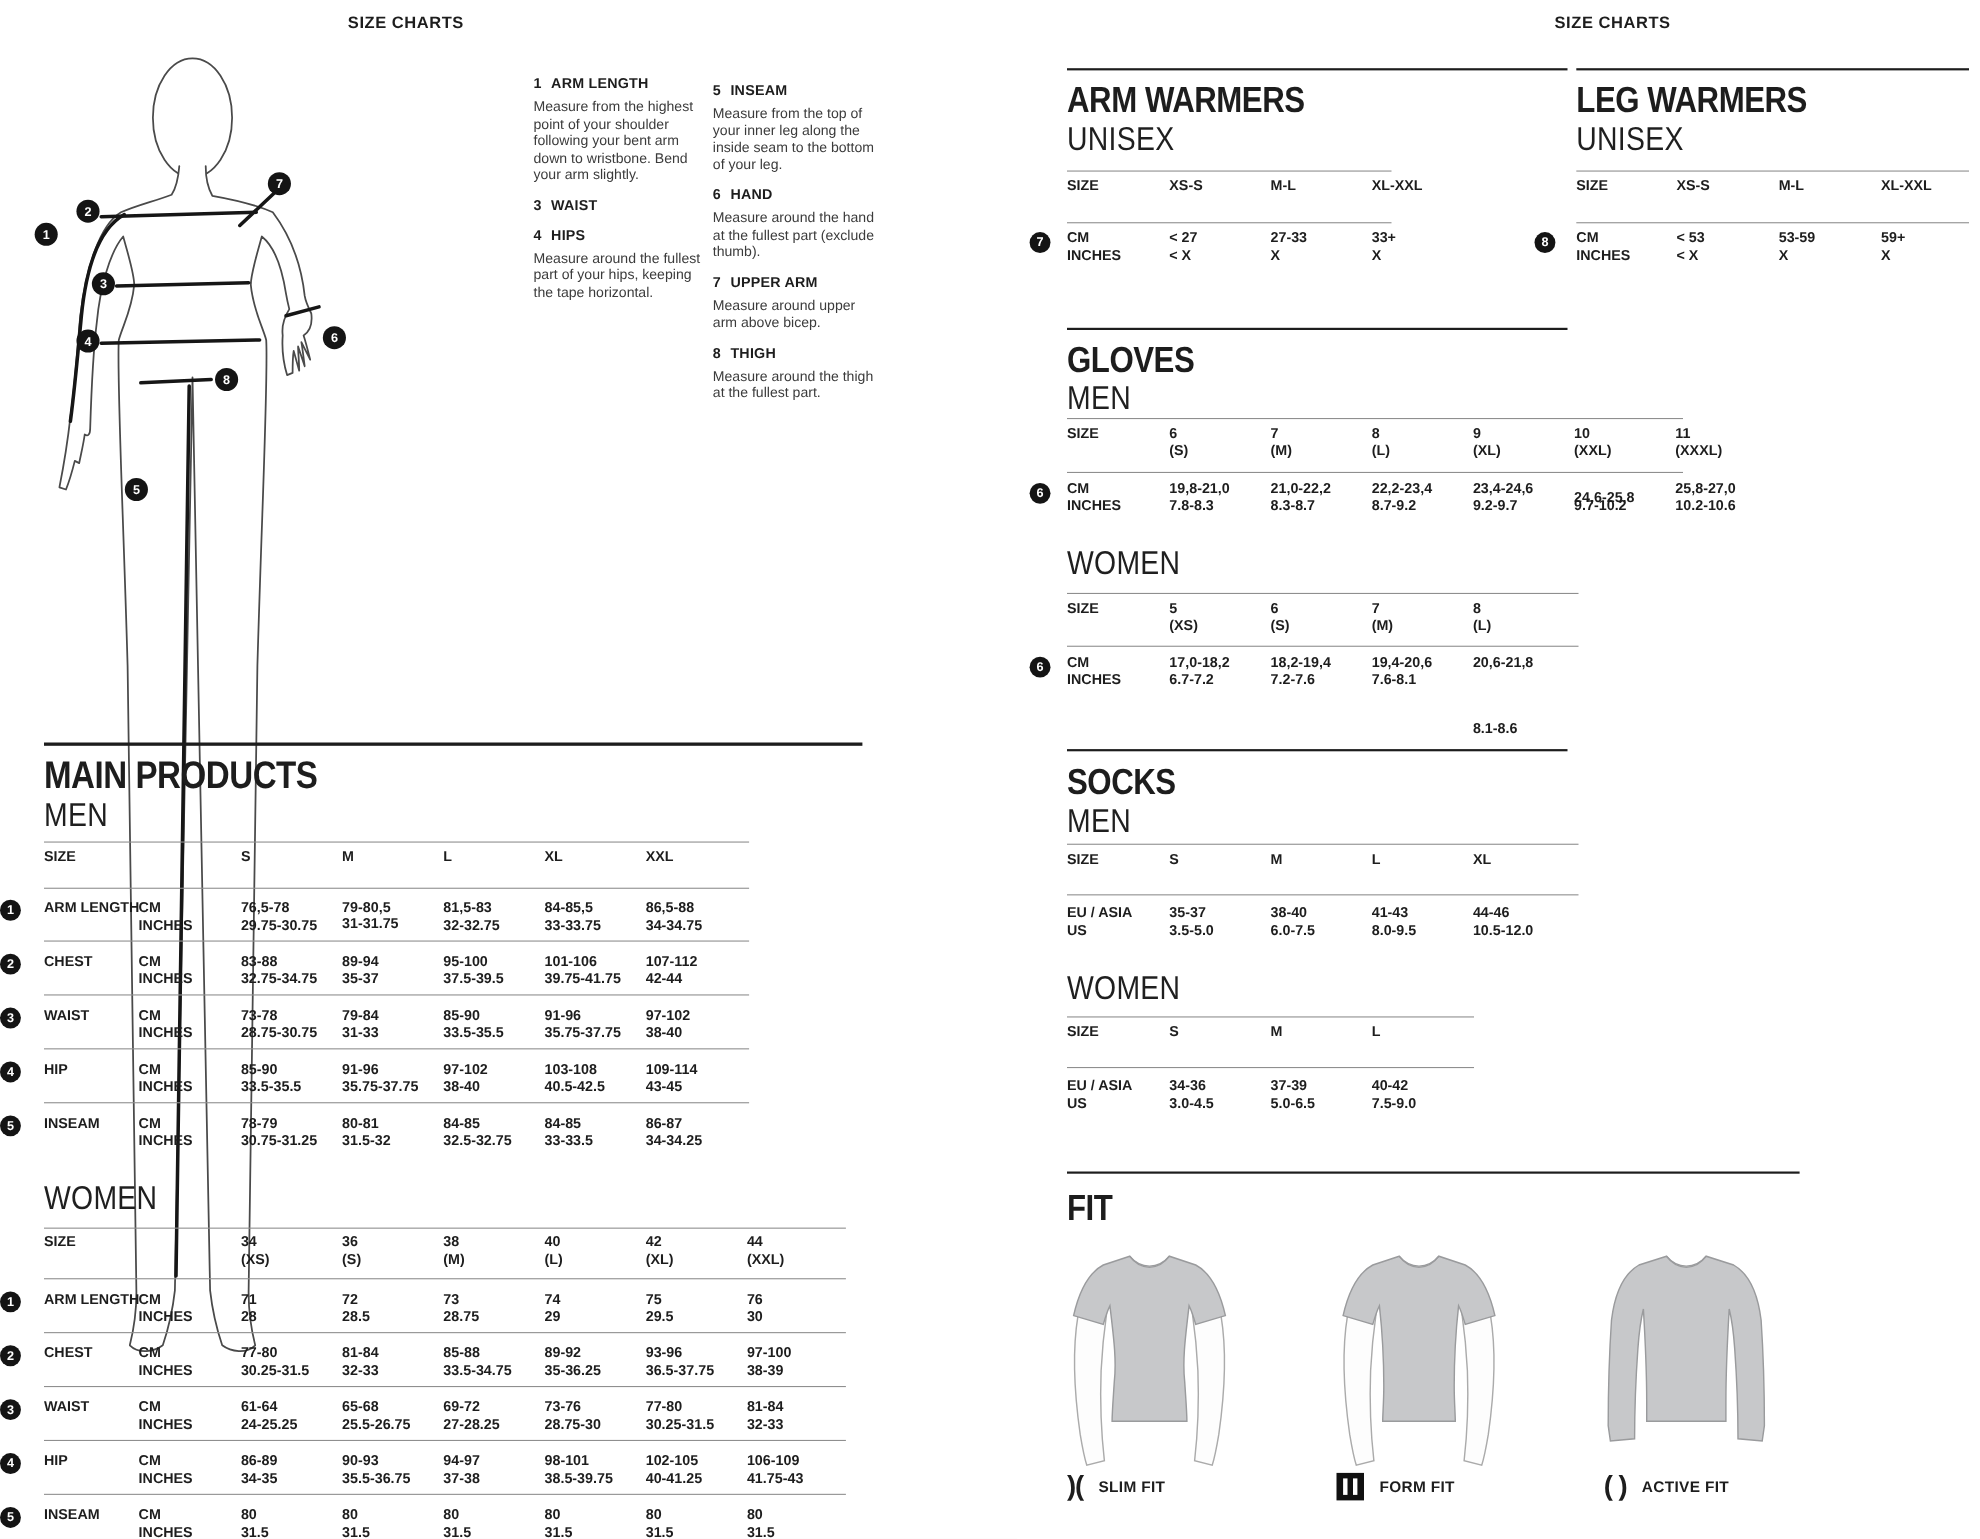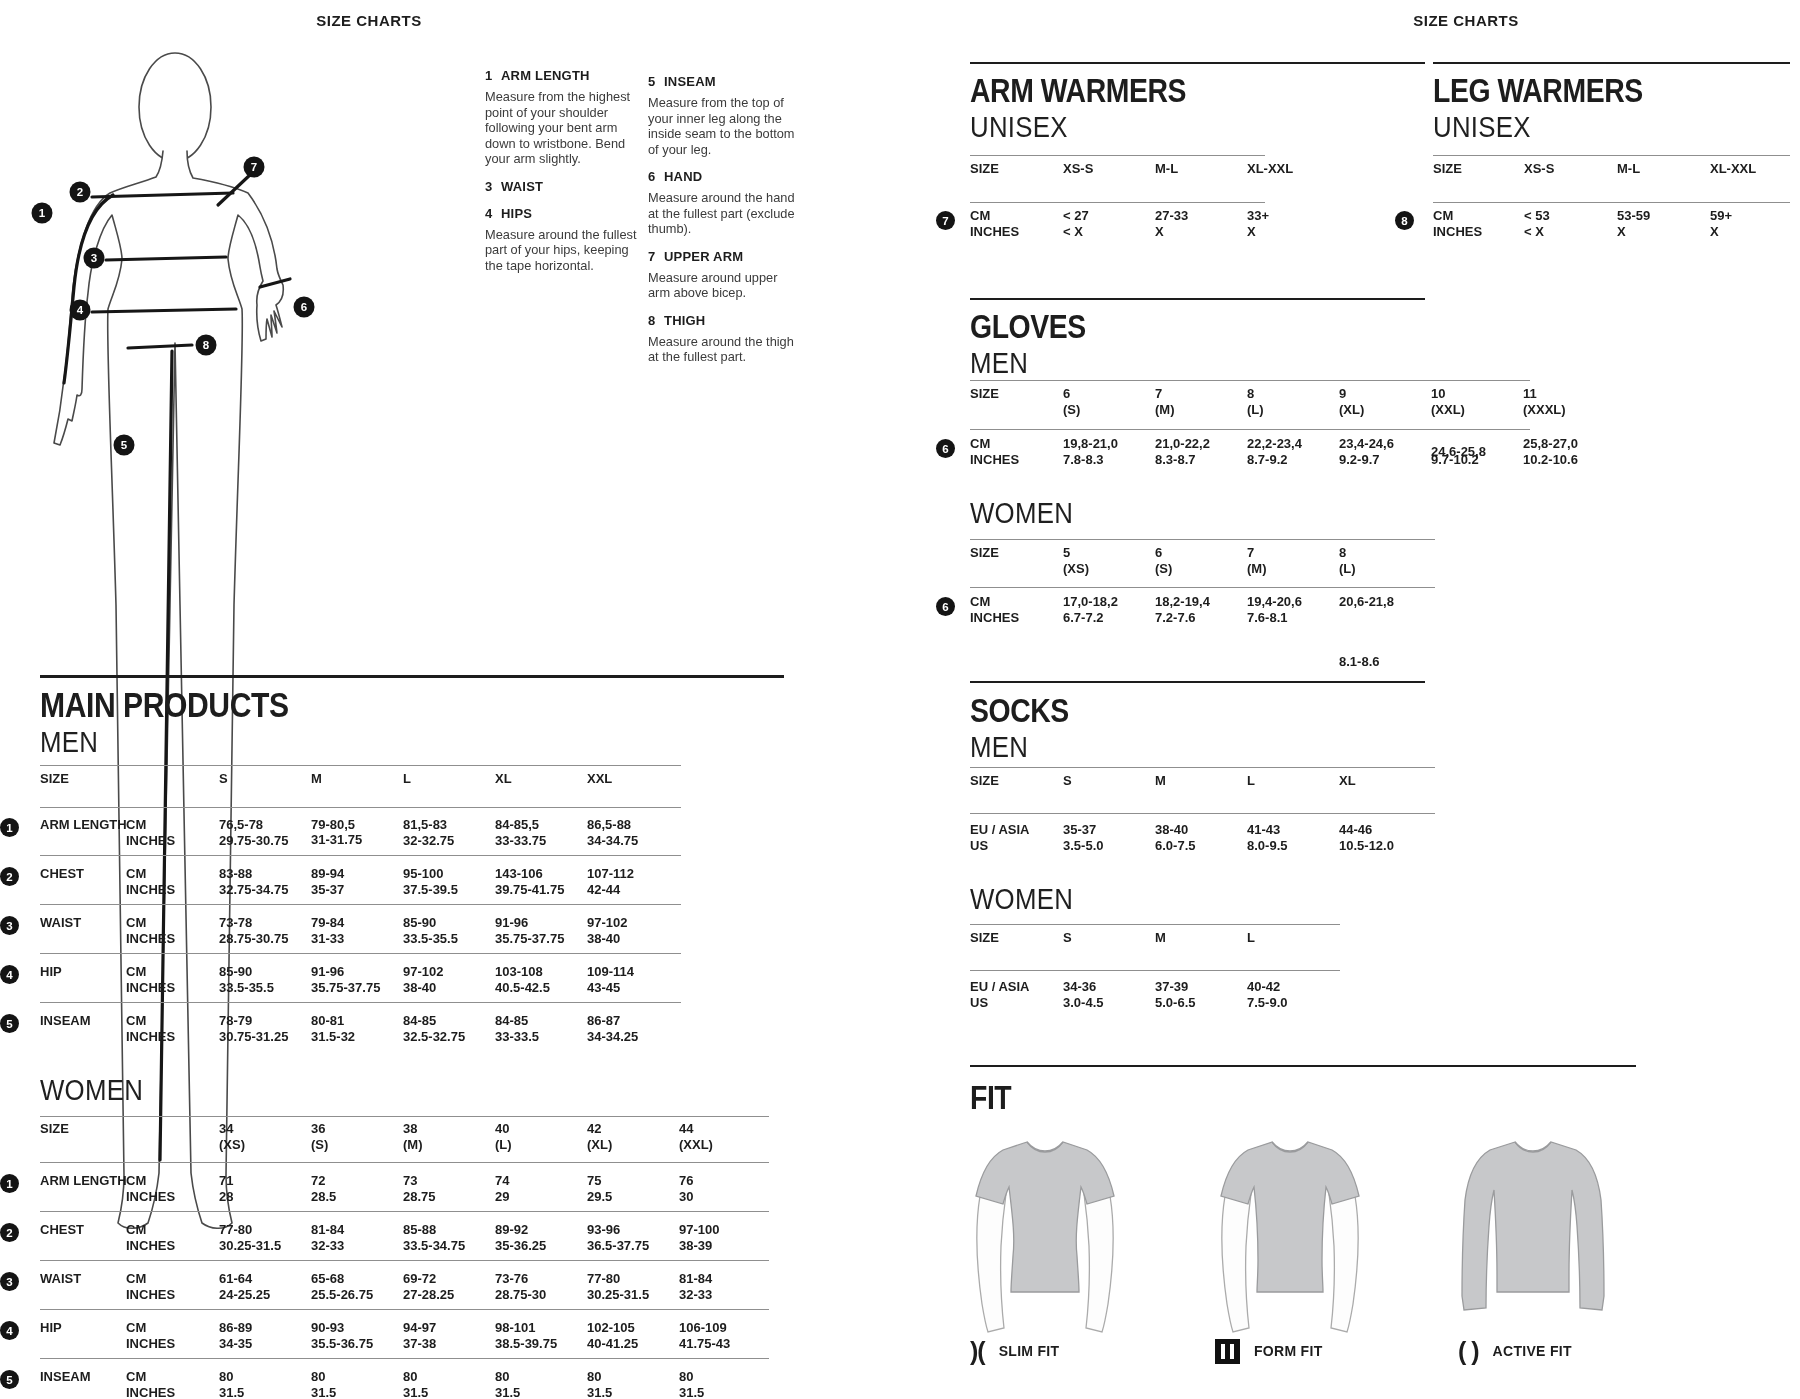--- a/index.html
+++ b/index.html
@@ -315,21 +315,21 @@
         <div class="tc" style="left: 455px; top: 68px;">33-33.75</div>
         <div class="tc" style="left: 547px; top: 68px;">34-34.75</div>
         <div class="thin" style="top: 90px; width: 641px;"></div>
         <div class="badge" style="left: -40px; top: 53px;">1</div>
         <div class="tc" style="left: 0px; top: 101px;">CHEST</div>
         <div class="tc" style="left: 86px; top: 101px;">CM</div>
         <div class="tc" style="left: 86px; top: 117px;">INCHES</div>
         <div class="tc" style="left: 179px; top: 101px;">83-88</div>
         <div class="tc" style="left: 271px; top: 101px;">89-94</div>
         <div class="tc" style="left: 363px; top: 101px;">95-100</div>
-        <div class="tc" style="left: 455px; top: 101px;">143-106</div>
+        <div class="tc" style="left: 455px; top: 101px;">101-106</div>
         <div class="tc" style="left: 547px; top: 101px;">107-112</div>
         <div class="tc" style="left: 179px; top: 117px;">32.75-34.75</div>
         <div class="tc" style="left: 271px; top: 117px;">35-37</div>
         <div class="tc" style="left: 363px; top: 117px;">37.5-39.5</div>
         <div class="tc" style="left: 455px; top: 117px;">39.75-41.75</div>
         <div class="tc" style="left: 547px; top: 117px;">42-44</div>
         <div class="thin" style="top: 139px; width: 641px;"></div>
         <div class="badge" style="left: -40px; top: 102px;">2</div>
         <div class="tc" style="left: 0px; top: 150px;">WAIST</div>
         <div class="tc" style="left: 86px; top: 150px;">CM</div>

